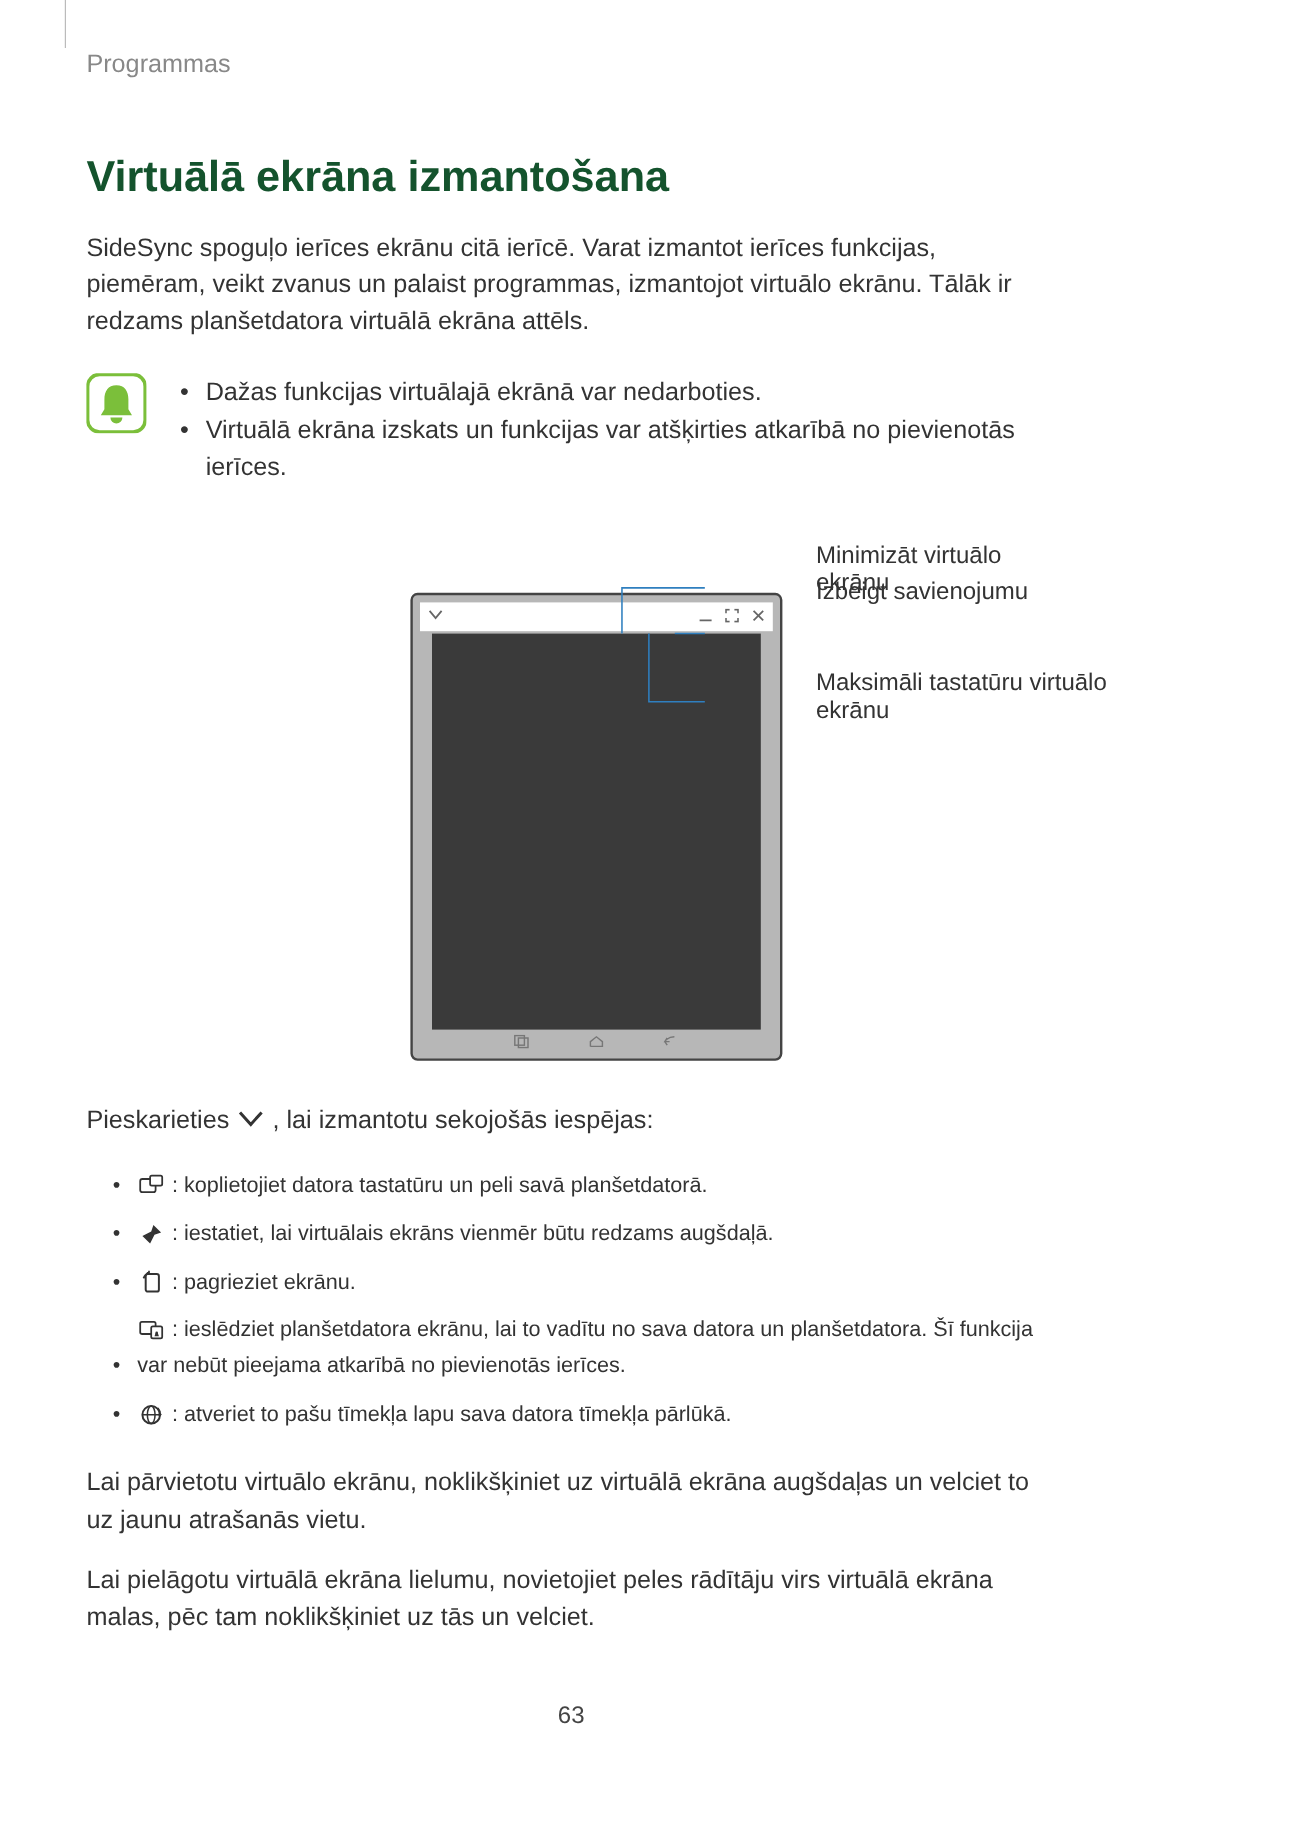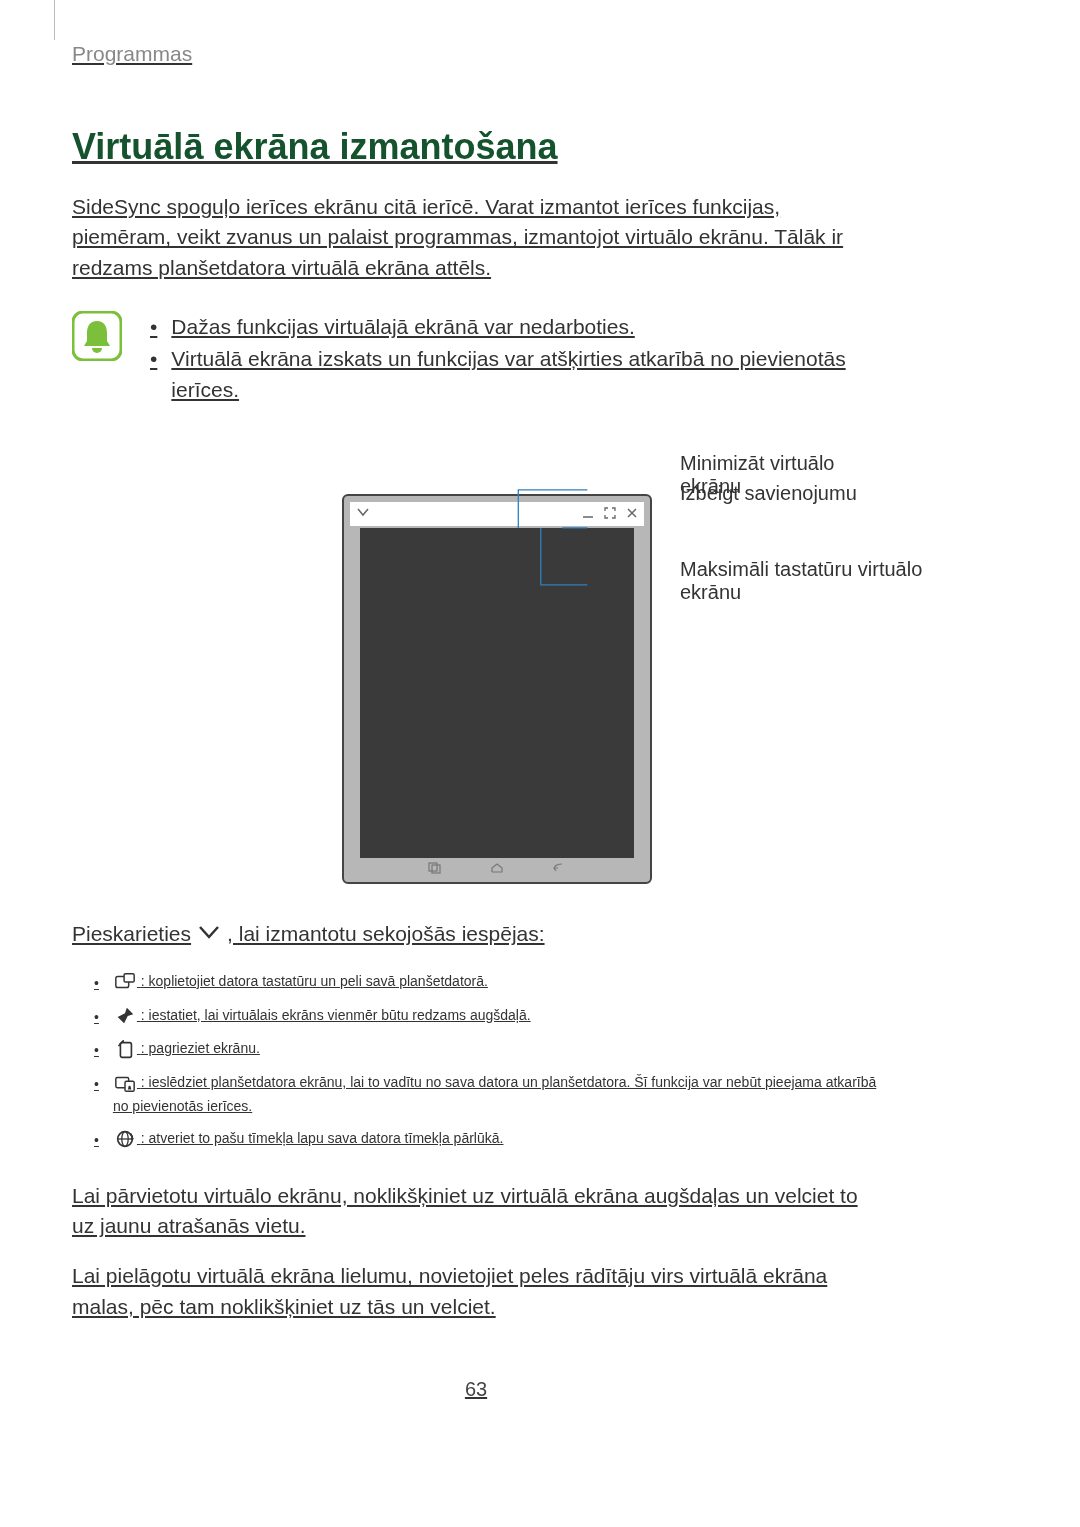--- a/index.html
+++ b/index.html
@@ -1,17 +1,17 @@
 <!DOCTYPE html>
 <html><head>
 <meta charset="utf-8">
 <style>
   * { box-sizing: border-box; margin: 0; padding: 0; }
   html, body { width: 1080px; background: #fff; font-family: Arial, Helvetica, sans-serif; color: #333; }
-  .page { width: 952px; padding: 40px 72px 40px 72px; position: relative; text-decoration: underline; }
+  .page { width: 952px; padding: 40px 72px 40px 72px; position: relative; }
   .side-margin-line { position: absolute; top: 0; left: 54px; width: 1px; height: 40px; background: #bbb; }
   .header-crumb { color: #888; font-size: 21px; margin-left: 0px; margin-top: 2px; margin-bottom: 60px; }
   h2.section-title { color: #14532d; font-size: 36px; font-weight: bold; margin-bottom: 24px; }
   p.body { font-size: 21px; line-height: 1.45; color: #333; margin-bottom: 20px; }
   .note-block { display: flex; gap: 28px; margin: 28px 0 40px 0; }
   .note-icon { width: 50px; height: 50px; flex: 0 0 50px; }
   .note-icon svg { width: 50px; height: 50px; }
   ul.note-list { list-style: none; padding-left: 0; }
   ul.note-list li { font-size: 21px; line-height: 1.5; color: #333; display: flex; gap: 14px; }
   ul.note-list li::before { content: "•"; color: #333; }
@@ -26,21 +26,21 @@
   .tablet-blackscreen { position: absolute; top: 32px; bottom: 24px; left: 16px; right: 16px; background: #3a3a3a; }
   .tablet-navbar { position: absolute; bottom: 4px; left: 60px; right: 60px; height: 18px; display: flex; justify-content: space-around; align-items: center; color: #5a5a5a; font-size: 14px; }
 
   .callout { position: absolute; font-size: 20px; color: #333; }
   .callout-line { stroke: #2f7fbf; stroke-width: 1.5; fill: none; }
   svg.overlay { position: absolute; left: 0; top: 0; width: 100%; height: 100%; pointer-events: none; }
 
   
   .opts-intro { font-size: 21px; margin-bottom: 24px; display: flex; align-items: flex-start; flex-wrap: wrap; gap: 6px; }
   ul.opts { list-style: none; padding: 0 0 0 22px; margin-bottom: 28px; }
-  ul.opts > li { font-size: 14px; line-height: 1.7; display: flex; gap: 14px; align-items: flex-start; margin-bottom: 8px; }
+  ul.opts > li { font-size: 18px; line-height: 1.7; display: flex; gap: 14px; align-items: flex-end; margin-bottom: 8px; }
   ul.opts > li::before { content: "•"; color: #333; flex: 0 0 auto; margin-top: 2px; }
   ul.opts .icon-slot { display: inline-flex; width: 24px; height: 22px; align-items: center; justify-content: center; vertical-align: middle; }
   ul.opts .icon-slot svg { width: 22px; height: 22px; }
   ul.opts .row { display: inline; }
   .inline-icon { display: inline-flex; width: 24px; height: 20px; vertical-align: middle; }
   .inline-icon svg { width: 24px; height: 20px; }
 
   .page-number { text-align: center; font-size: 20px; color: #444; margin-top: 56px; }
 </style>
 </head>

